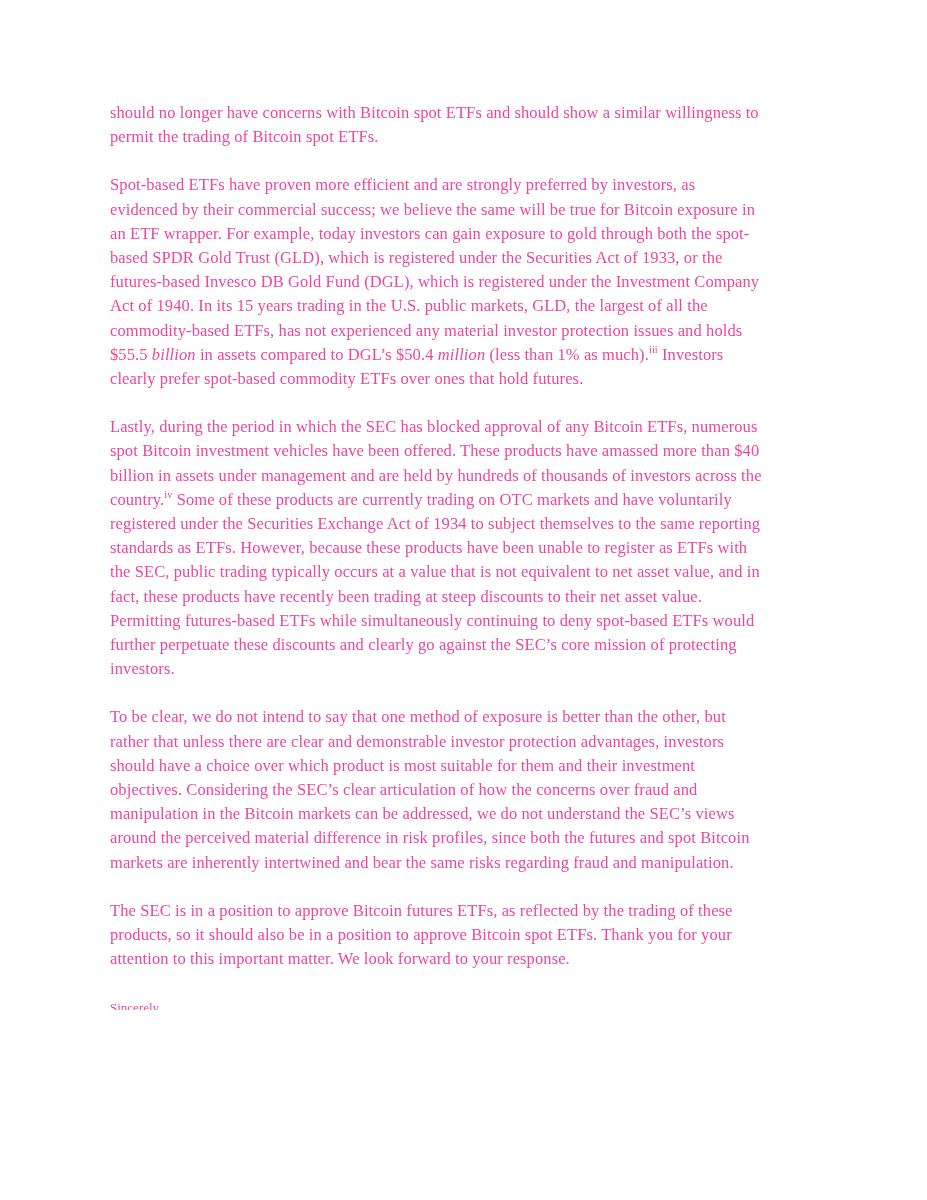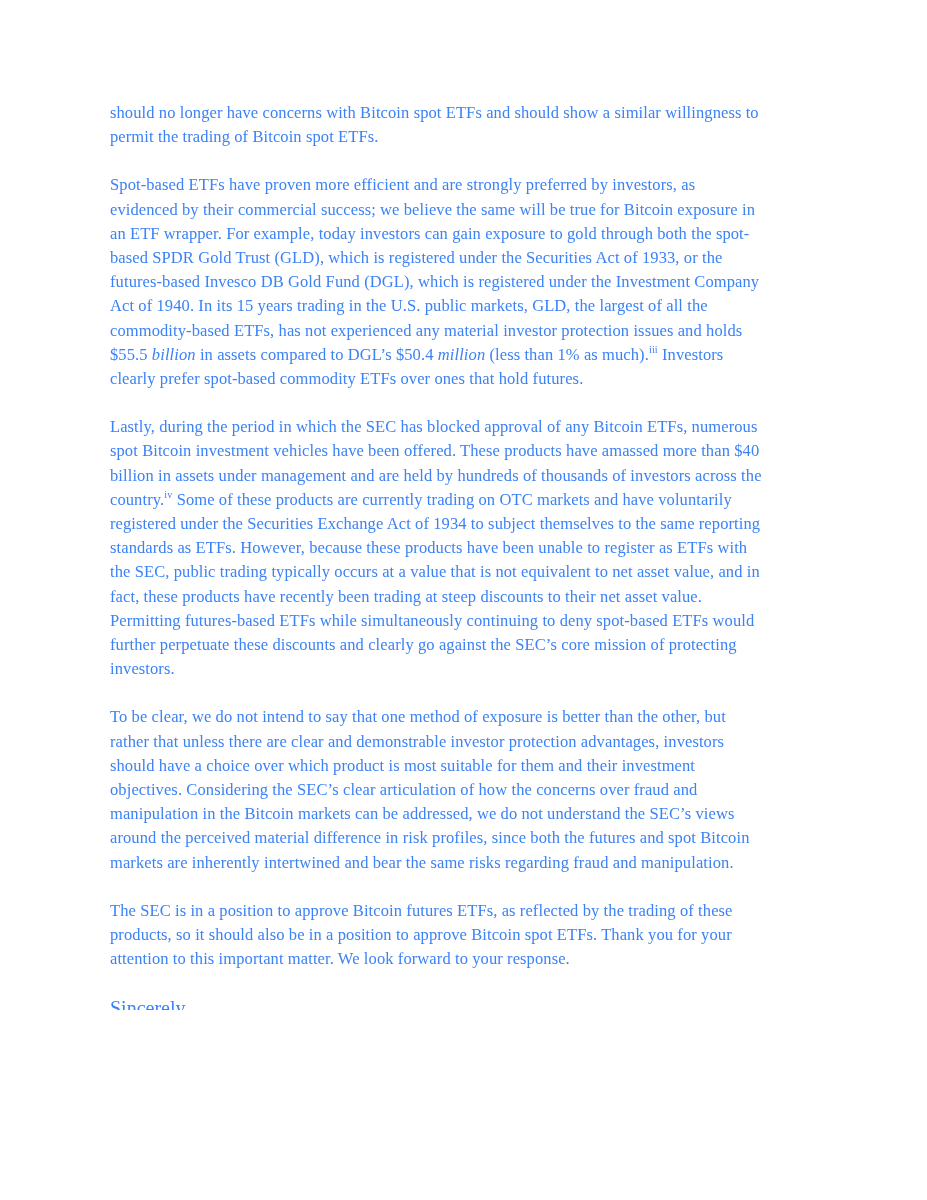--- a/index.html
+++ b/index.html
@@ -7,21 +7,21 @@
     padding: 0;
     background: #ffffff;
   }
   .page {
     position: relative;
     width: 927px;
     height: 1010px;
     background: #ffffff;
     overflow: hidden;
     font-family: "Liberation Serif", "DejaVu Serif", serif;
-    color: #3b82f6;
+    color: #ec4899;
   }
   .letter-body {
     position: absolute;
     top: 101px;
     left: 110px;
     width: 712px;
   }
   .para {
     margin: 0 0 24px 0;
     font-size: 16.5px;
@@ -30,21 +30,21 @@
     letter-spacing: 0.1px;
   }
   .para sup {
     font-size: 0.62em;
     line-height: 0;
     vertical-align: super;
     margin-top: 41px;
   }
   .closing {
     margin: 0 0 22px 0;
-    font-size: 20px;
+    font-size: 13px;
     line-height: 24.2px;
   }
   .sig-row {
     display: flex;
     flex-direction: row;
     margin-top: 14px;
   }
   .sig-col {
     display: flex;
     flex-direction: column;

